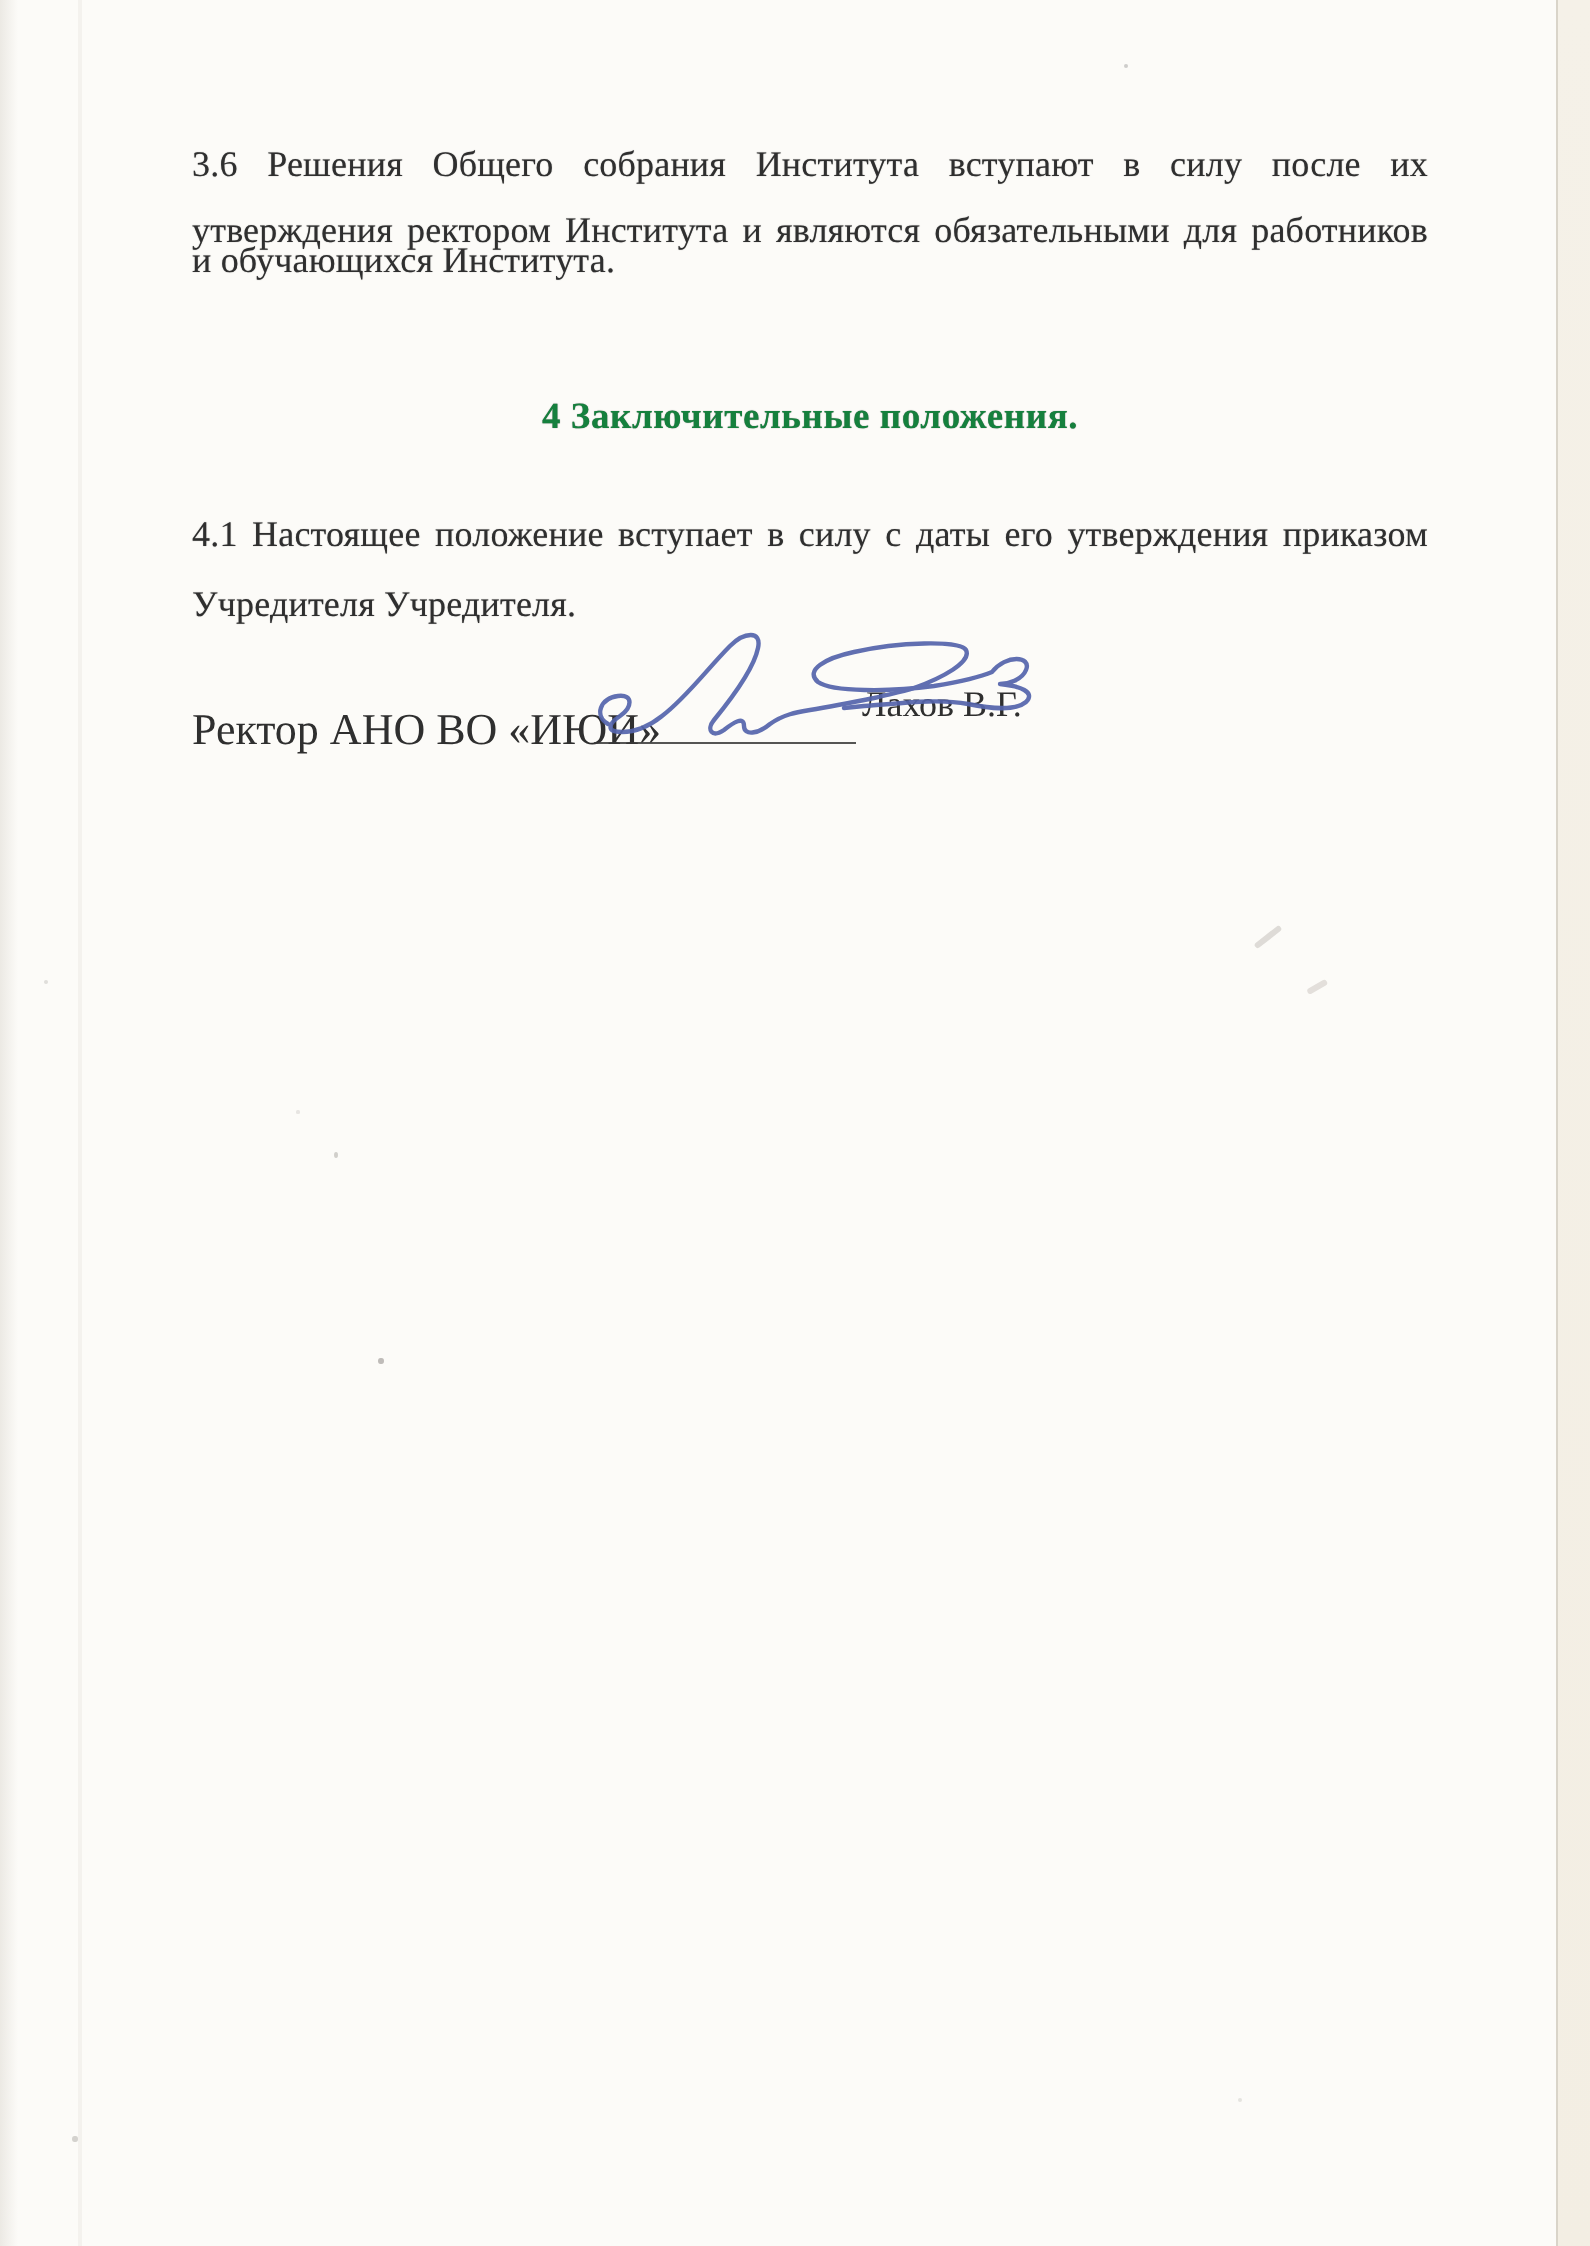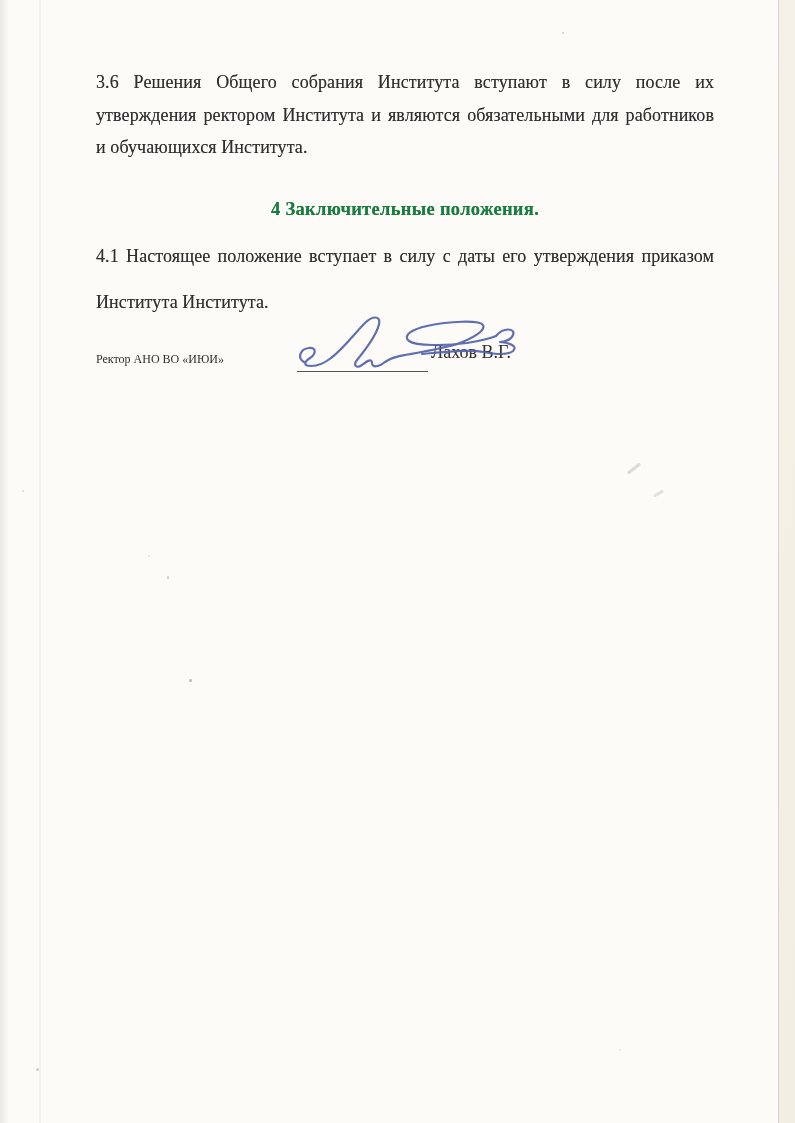--- a/index.html
+++ b/index.html
@@ -59,21 +59,21 @@
     left: 96px;
     width: 618px;
     font-size: 18.5px;
     line-height: 24px;
     font-weight: bold;
     text-align: center;
     color: #15803d;
     letter-spacing: 0.3px;
     text-shadow: 0 0 0.5px rgba(38,38,38,0.6);
   }
-  .sig-label { position: absolute; left: 96px; top: 352px; font-size: 12px; }
+  .sig-label { position: absolute; left: 96px; top: 352px; font-size: 22px; }
   .sig-name  { position: absolute; left: 431px; top: 342px; font-size: 18px; }
   .sig-underline {
     position: absolute; left: 297px; top: 371px;
     width: 131px; height: 0;
     border-bottom: 1.6px solid rgba(55,55,55,0.85);
   }
   .sig-ink {
     position: absolute; left: 286px; top: 312px;
     width: 240px; height: 64px;
     pointer-events: none;
@@ -90,26 +90,26 @@
     pointer-events: none;
   }
 </style>
 </head>
 <body>
 
 <div class="page">
 
   <div class="textline just" style="top:66px">3.6 Решения Общего собрания Института вступают в силу после их</div>
   <div class="textline just" style="top:98.5px">утверждения ректором Института и являются обязательными для работников</div>
-  <div class="textline" style="top:131px">и обучающихся Института.</div>
+  <div class="textline" style="top:114px">и обучающихся Института.</div>
 
   <div class="heading" style="top:197px">4 Заключительные положения.</div>
 
-  <div class="textline just" style="top:240px">4.1 Настоящее положение вступает в силу с даты его утверждения приказом</div>
-  <div class="textline" style="top:285.5px">Института Института.</div>
+  <div class="textline just" style="top:251px">4.1 Настоящее положение вступает в силу с даты его утверждения приказом</div>
+  <div class="textline" style="top:285.5px">Учредителя Учредителя.</div>
 
   <span class="sig-label">Ректор АНО ВО «ИЮИ»</span>
   <div class="sig-underline"></div>
   <span class="sig-name">Лахов В.Г.</span>
 
   <svg class="sig-ink" viewBox="0 0 240 64">
     <g fill="none" stroke="#5464ab" stroke-width="2.2" stroke-linecap="round" stroke-linejoin="round" opacity="0.92">
       <path d="M 18,50
                C 11,46 14,37 23,36
                C 31,35 30,42 24,46

